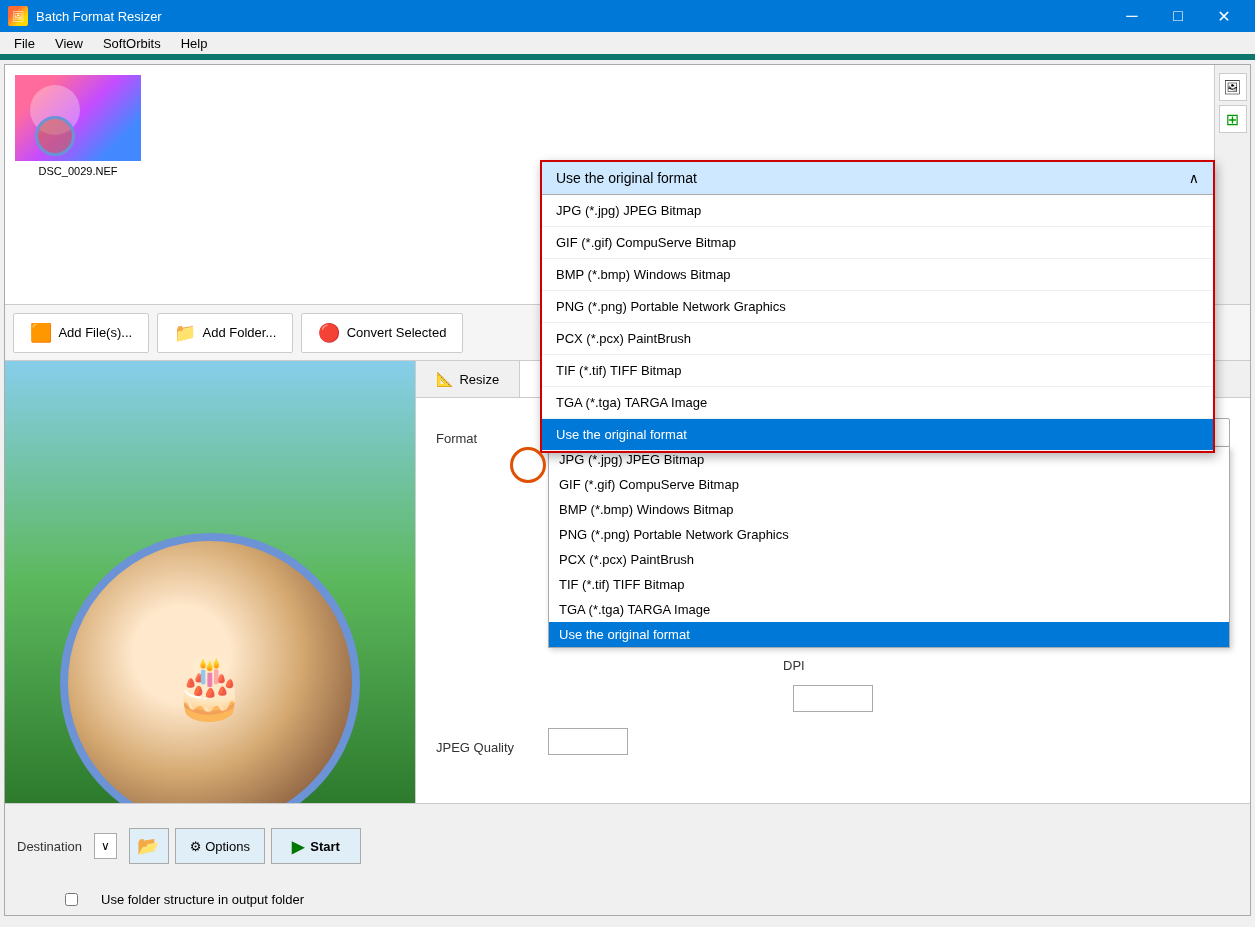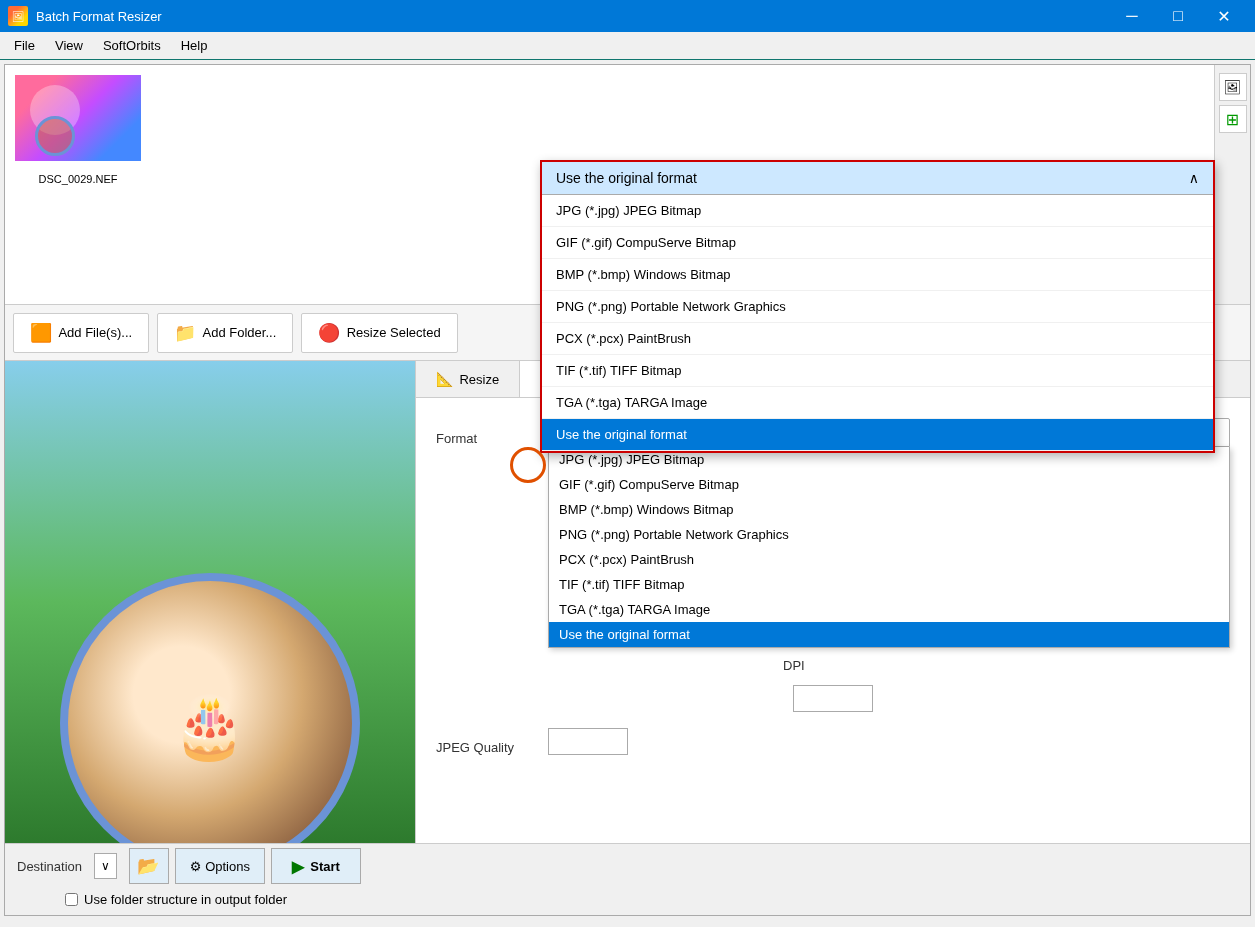--- a/index.html
+++ b/index.html
@@ -17,21 +17,21 @@
     }
     .title-bar-left { display: flex; align-items: center; gap: 8px; }
     .title-bar-icon { width: 20px; height: 20px; background: linear-gradient(135deg, #ff6b35 30%, #ffd700 70%); border-radius: 2px; display: flex; align-items: center; justify-content: center; font-size: 10px; }
     .title-bar-title { font-size: 13px; }
     .title-bar-controls { display: flex; gap: 0; }
     .title-bar-btn { width: 46px; height: 32px; background: none; border: none; color: white; font-size: 16px; cursor: pointer; display: flex; align-items: center; justify-content: center; }
 
     
     .menu-bar {
       background: #f0f0f0;
-      border-bottom: 1px solid #0f766e;
+      border-bottom: 6px solid #0f766e;
       height: 28px;
       display: flex;
       align-items: center;
       padding: 0 4px;
     }
     .menu-item {
       padding: 4px 10px;
       cursor: pointer;
       border-radius: 2px;
     }
@@ -65,21 +65,21 @@
       align-items: center;
       cursor: pointer;
     }
     .image-thumb-box {
       width: 130px;
       height: 90px;
       border: 2px solid transparent;
       overflow: hidden;
     }
     .image-thumb-box.selected { border-color: #0078d7; }
-    .image-thumb-name { font-size: 11px; margin-top: 10px; text-align: center; }
+    .image-thumb-name { font-size: 11px; margin-top: 2px; text-align: center; }
 
     
     .sidebar-right {
       position: absolute;
       right: 0;
       top: 0;
       bottom: 0;
       width: 36px;
       background: #f0f0f0;
       border-left: 1px solid #ccc;
@@ -280,21 +280,21 @@
       font-size: 13px;
       cursor: pointer;
       border-bottom: 1px solid #f0f0f0;
     }
     .big-dropdown-item.selected { background: #0078d7; color: white; }
 
     
     .bottom-bar {
       background: #f0f0f0;
       border-top: 1px solid #ccc;
-      padding: 4px 12px;
+      padding: 24px 12px;
       display: flex;
       align-items: center;
       gap: 12px;
       flex-shrink: 0;
     }
     .destination-label { color: #333; font-size: 13px; }
     .destination-input {
       flex: 1;
       padding: 5px 10px;
       border: 1px solid #aaa;
@@ -424,21 +424,21 @@
     <button class="toolbar-btn">
       <span class="toolbar-btn-icon">🟧</span>
       <span>Add File(s)...</span>
     </button>
     <button class="toolbar-btn">
       <span class="toolbar-btn-icon">📁</span>
       <span>Add Folder...</span>
     </button>
     <button class="toolbar-btn">
       <span class="toolbar-btn-icon">🔴</span>
-      <span>Resize Selected</span>
+      <span>Convert Selected</span>
     </button>
   </div>
 
   <div class="tabs-area">
 
     <div class="preview-panel">
       <div class="cake-big">
         <div class="cake-big-circle"></div>
         <div class="cake-figure">🎂</div>
       </div>
@@ -525,21 +525,21 @@
         <span>Options</span>
       </button>
       <button class="btn-start">
         <span style="color:#007700;font-size:16px;">▶</span>
         <span>Start</span>
       </button>
     </div>
   </div>
 
   <div style="background:#f0f0f0;padding:4px 12px 8px 60px;border-top:none;">
-    <label style="display:flex;align-items:center;gap:6px;font-size:13px;cursor:pointer;">
+    <label style="display:flex;align-items:center;gap:23px;font-size:13px;cursor:pointer;">
       <input type="checkbox" style="">
       <span>Use folder structure in output folder</span>
     </label>
   </div>
 
 </div>
 
 <div class="convert-circle"></div>
 
 </body></html>

